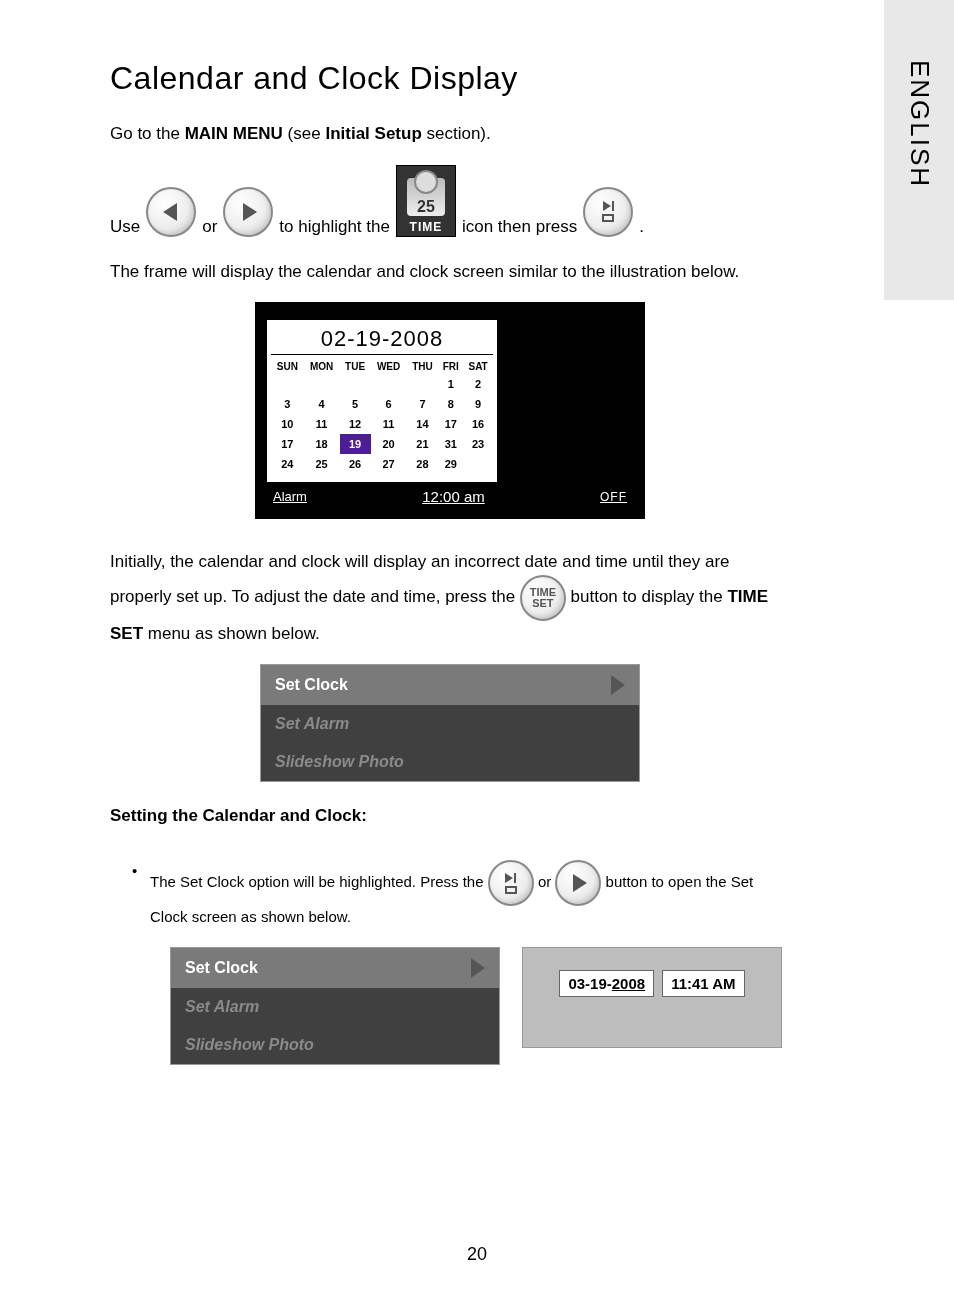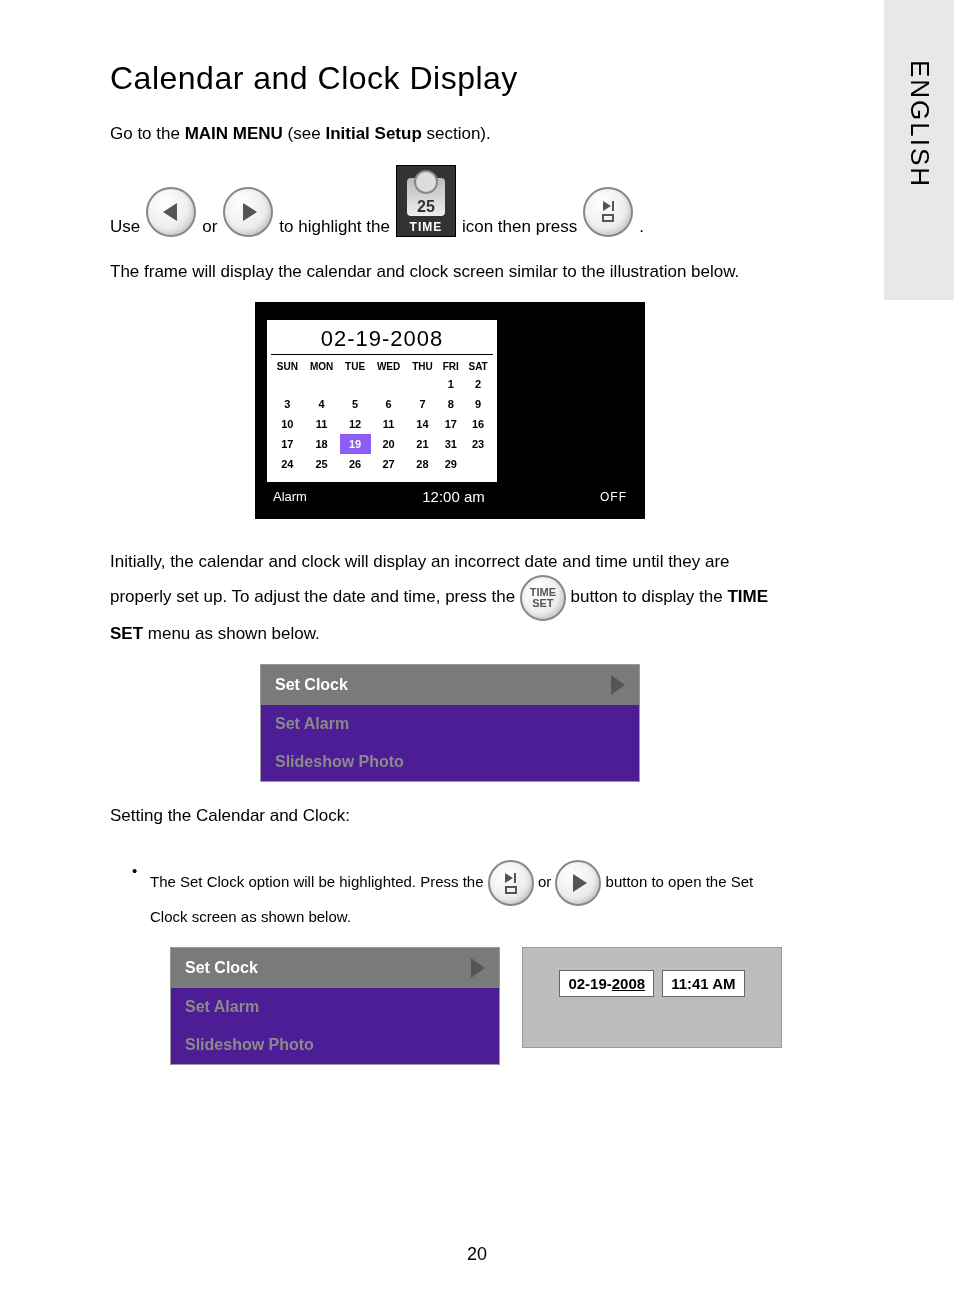--- a/index.html
+++ b/index.html
@@ -115,59 +115,59 @@
     padding:6px 4px 8px 4px;
   }
   .cal-date-head {
     text-align:center; font-size:22px; font-weight:500;
     border-bottom:1px solid #000; padding-bottom:2px; margin-bottom:4px;
     letter-spacing:1px;
   }
   .cal-grid { width:100%; font-size:11px; border-collapse:collapse;}
   .cal-grid th { font-weight:600; font-size:10px; padding:2px 0;}
   .cal-grid td { text-align:center; padding:4px 0; font-weight:600;}
-  .cal-grid td.hl { background:#8b5cf6; color:#fff;}
+  .cal-grid td.hl { background:#4c1d95; color:#fff;}
   .cal-right {
     flex:1; display:flex; flex-direction:column; align-items:center; justify-content:flex-end;
   }
   .photo-thumb {
     width:110px; height:120px; background:linear-gradient(#888,#ccc);
     position:relative; overflow:hidden; margin-bottom:8px;
   }
   .photo-thumb::after{
     content:""; position:absolute; bottom:0; left:0; right:0; height:45%;
     background: radial-gradient(circle at 40% 20%, #555 0 25px, transparent 26px),
                 linear-gradient(#777,#555);
   }
   .clock-time { color:#fff; font-size:14px; font-weight:500; margin-bottom:6px;}
   .alarm-row {
     display:flex; justify-content:space-between; align-items:center;
-    color:#fff; font-size:13px; padding:0 6px; margin-top:6px;
+    color:#fff; font-size:13px; padding:0 6px; margin-top:6px;text-decoration:underline;
   }
   .alarm-row span:nth-child(2){ font-size:15px;}
   .alarm-row span:last-child{ font-size:12px; letter-spacing:1px;}
 
   
   .menu-box {
     width: 380px; margin: 8px auto 24px auto; border:1px solid #999;
   }
   .menu-box.wide { width:330px; margin:0;}
   .menu-row {
     padding:10px 14px; font-size:16px; font-weight:600;
     display:flex; justify-content:space-between; align-items:center;
   }
   .menu-row.sel { background:#7a7a7a; color:#fff;}
-  .menu-row.dim { background:#4c1d95; color:#8a8a8a;}
+  .menu-row.dim { background:#404040; color:#8a8a8a;font-style:italic;}
   .menu-row .tri-r {
     width:0;height:0;border-top:10px solid transparent;border-bottom:10px solid transparent;border-left:14px solid #555;
   }
   .menu-row.sel .tri-r { border-left-color:#555;}
   
   .subhead {
-    font-weight:400; font-size:17px; margin:18px 0 34px 0;
+    font-weight:700; font-size:17px; margin:18px 0 34px 0;
   }
   ul.bullets { list-style:none; padding:0; margin:0 0 18px 22px;}
   ul.bullets li { position:relative; padding-left:18px; font-size:15px; line-height:1.5; margin-bottom:14px;}
   ul.bullets li::before{
     content:"•"; position:absolute; left:0; top:0;
   }
 
   .dual-panel {
     display:flex; gap:22px; margin-left:60px; align-items:flex-start;
   }
@@ -361,21 +361,21 @@
       </div>
       <div class="menu-row dim">
         <span>Set Alarm</span>
       </div>
       <div class="menu-row dim">
         <span>Slideshow Photo</span>
       </div>
     </div>
     <div class="setclock-box">
       <span class="field">
-        <span>02-19-</span><span class="ul">2008</span>
+        <span>03-19-</span><span class="ul">2008</span>
       </span>
       <span class="field">11:41 AM</span>
     </div>
   </div>
 
 </div>
 
 <div class="page-num">20</div>
 
 </body></html>

